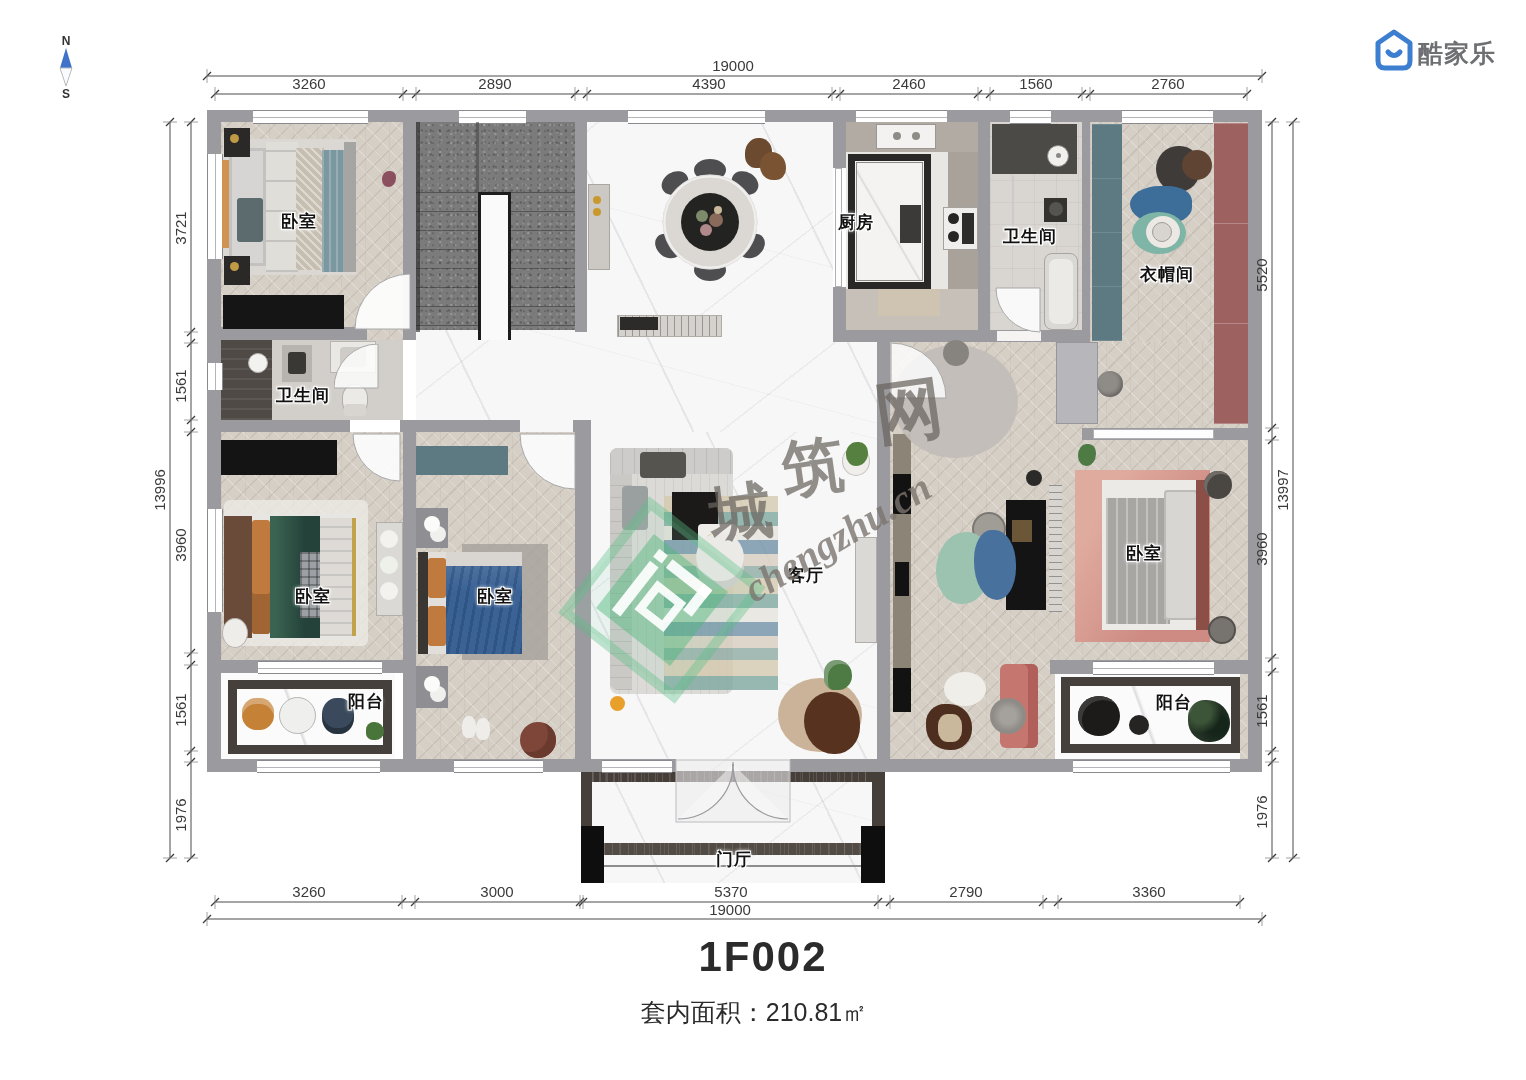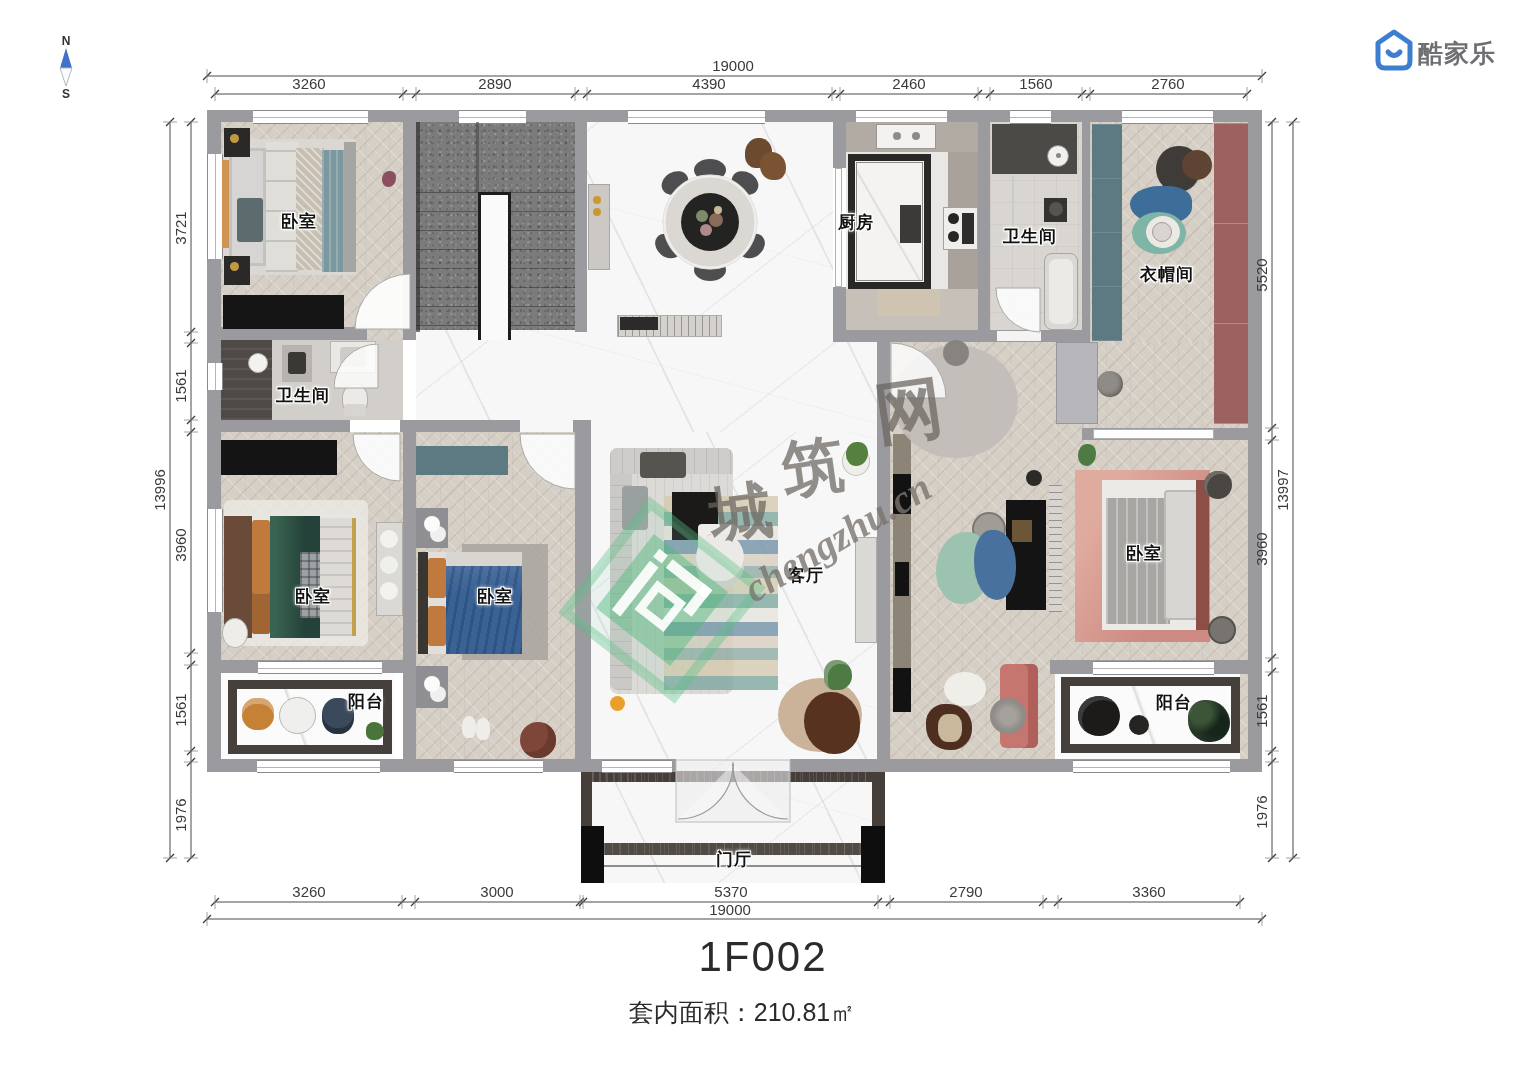--- a/index.html
+++ b/index.html
@@ -697,15 +697,15 @@
 <div class="abs" style="left:610px;top:696px;width:15px;height:15px;background:#e8a02a;border-radius:50%;"></div>
 
 <div class="abs" style="left:706px;top:478px;width:70px;height:70px;font-family:'Liberation Serif',serif;font-weight:bold;font-size:62px;line-height:70px;text-align:center;color:rgba(106,100,94,0.72);transform:rotate(-8deg);">城</div>
 
 <div class="abs" style="left:778px;top:432px;width:70px;height:70px;font-family:'Liberation Serif',serif;font-weight:bold;font-size:62px;line-height:70px;text-align:center;color:rgba(106,100,94,0.72);transform:rotate(-8deg);">筑</div>
 
 <div class="abs" style="left:872px;top:374px;width:74px;height:74px;font-family:'Liberation Serif',serif;font-weight:bold;font-size:68px;line-height:74px;text-align:center;color:rgba(106,100,94,0.72);transform:rotate(-8deg);">网</div>
 
 <div class="abs" style="left:748px;top:568px;width:240px;height:50px;font-family:'Liberation Serif',serif;font-style:italic;font-weight:bold;font-size:40px;color:rgba(122,116,110,0.8);transform:rotate(-31deg);transform-origin:0 50%;">chengzhu.cn</div>
 
-<div class="abs" style="left:0;top:933px;width:1526px;text-align:center;font-weight:normal;font-size:42px;color:#2b2b2b;letter-spacing:2px;">1F002</div>
-
-<div class="abs" style="left:0;top:996px;width:1484px;text-align:center;font-size:25px;color:#2b2b2b;">套内面积：210.81㎡</div>
+<div class="abs" style="left:0;top:933px;width:1526px;text-align:center;font-weight:bold;font-size:42px;color:#2b2b2b;letter-spacing:2px;">1F002</div>
+
+<div class="abs" style="left:0;top:996px;width:1484px;text-align:center;font-size:25px;color:#2b2b2b;padding-left:12px;">套内面积：210.81㎡</div>
 
 </body></html>

